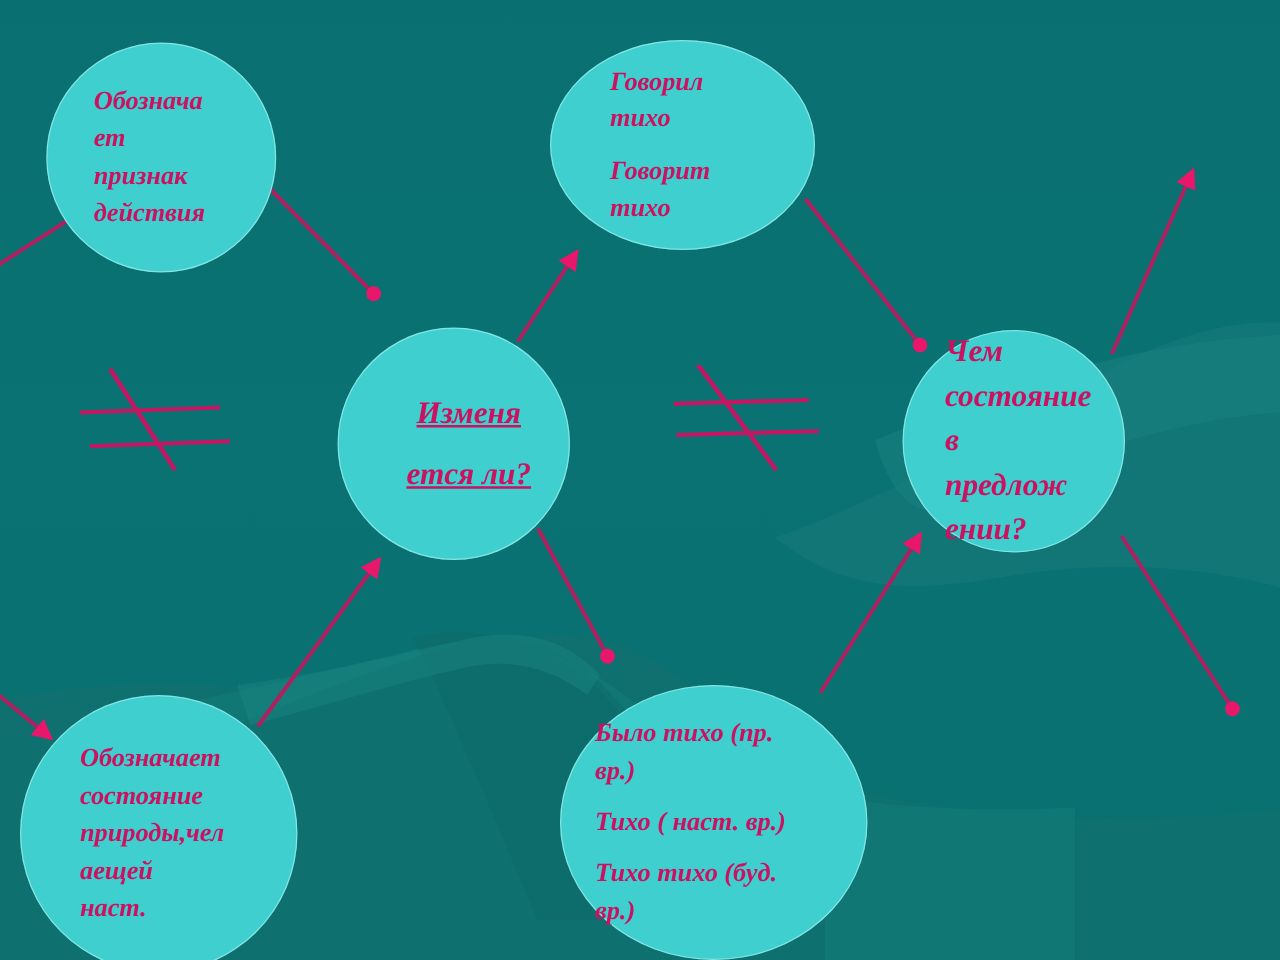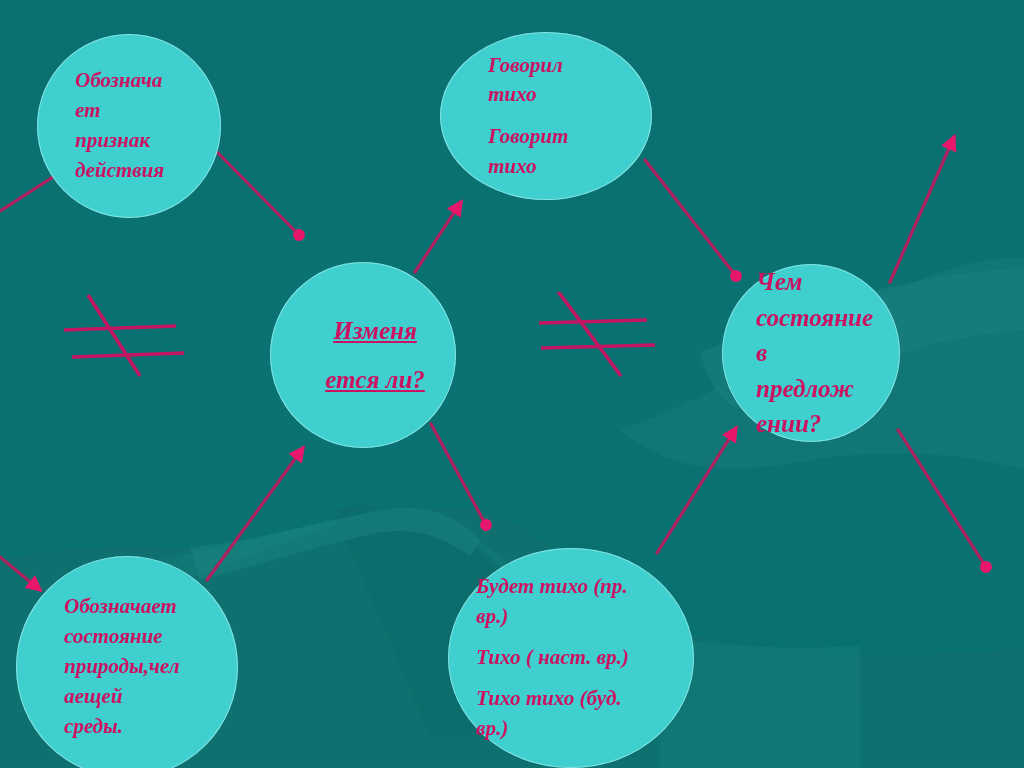--- a/index.html
+++ b/index.html
@@ -148,24 +148,24 @@
       <span class="line">состояние</span>
       <span class="line">в</span>
       <span class="line">предлож</span>
       <span class="line">ении?</span>
     </div>
   <div class="node" id="node-state-nature">
       <span class="line">Обозначает</span>
       <span class="line">состояние</span>
       <span class="line">природы,чел</span>
       <span class="line">аещей</span>
-      <span class="line">среды.</span>
+      <span class="line">наст.</span>
     </div>
   <div class="node" id="node-tenses">
-      <span class="line">Будет тихо (пр.</span>
+      <span class="line">Было тихо (пр.</span>
       <span class="line">вр.)</span>
       <span class="gap"></span>
       <span class="line">Тихо ( наст. вр.)</span>
       <span class="gap"></span>
       <span class="line">Тихо тихо (буд.</span>
       <span class="line">вр.)</span>
     </div>
 
 </div>
 

